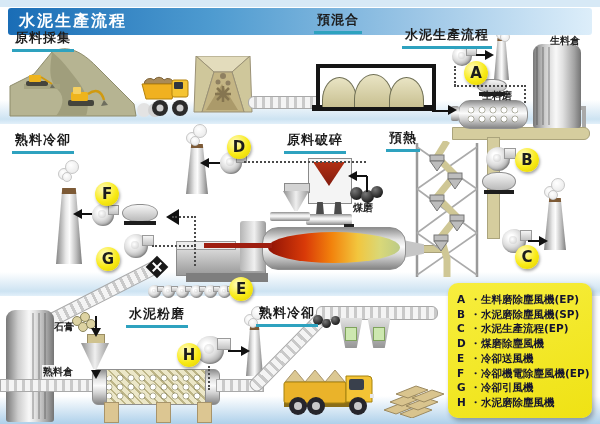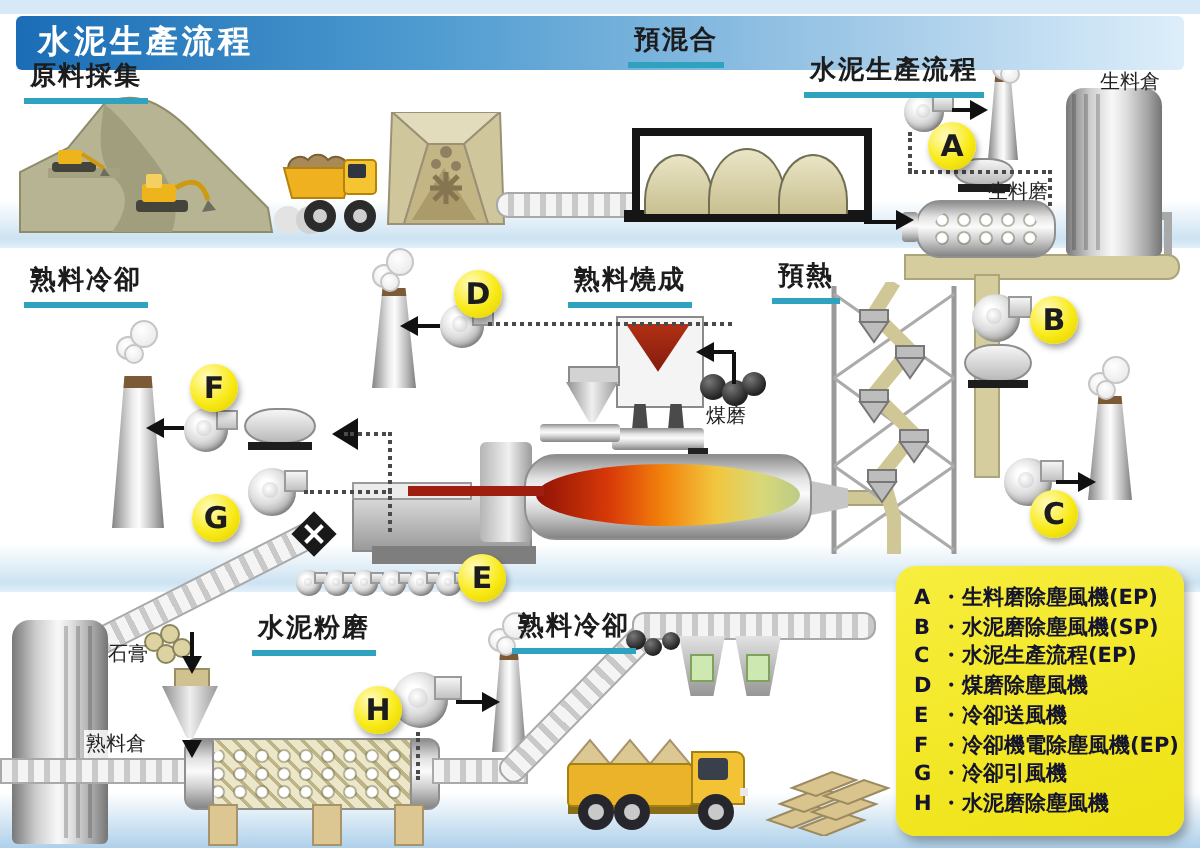--- a/index.html
+++ b/index.html
@@ -8,21 +8,21 @@
   .abs{position:absolute;}
   
   .band{position:absolute;left:0;width:600px;z-index:0;}
   
   .titlebar{position:absolute;left:8px;top:8px;width:584px;height:27px;border-radius:3px;
     background:linear-gradient(90deg,#1a6db6 0%,#4e9bd0 35%,#9cc6e6 70%,#ddeefa 100%);z-index:5;}
   .titletext{position:absolute;left:11px;top:3px;color:#fff;font-size:16px;font-weight:bold;letter-spacing:2px;white-space:nowrap;}
   
   .lbl{position:absolute;font-size:13px;font-weight:bold;color:#1c1c1c;border-bottom:3px solid #2ea2bf;
        padding:0 3px 2px;white-space:nowrap;z-index:6;letter-spacing:1px;}
-  .lbl-sm{position:absolute;font-size:10px;font-weight:normal;color:#222;white-space:nowrap;z-index:6;}
+  .lbl-sm{position:absolute;font-size:10px;font-weight:bold;color:#222;white-space:nowrap;z-index:6;}
   
   .badge{position:absolute;width:24px;height:24px;border-radius:50%;z-index:6;
     background:radial-gradient(circle at 36% 30%,#fff9a8 8%,#f8ea16 55%,#e0cc00);
     color:#1c1c1c;font-weight:bold;font-size:15px;display:flex;align-items:center;justify-content:center;
     box-shadow:1px 2px 3px rgba(0,0,0,.35);}
   
   .fan{position:absolute;border-radius:50%;z-index:3;
     background:radial-gradient(circle at 38% 35%,#fff 12%,#dcdcdc 45%,#9e9e9e 78%,#7c7c7c);
     box-shadow:inset -1px -1px 2px rgba(0,0,0,.25);}
   .fan::before{content:'';position:absolute;left:28%;top:28%;width:36%;height:36%;border-radius:50%;
@@ -173,21 +173,21 @@
   <div class="abs silo" style="left:533px;top:44px;width:48px;height:84px;border-radius:9px 9px 3px 3px;z-index:2;">
     <div class="stripes" style="position:absolute;left:3px;top:3px;width:18px;height:78px;"></div>
   </div>
   <div class="abs" style="left:574px;top:106px;width:12px;height:4px;background:#a9a9a9;z-index:1;"></div>
   <div class="abs" style="left:582px;top:106px;width:4px;height:26px;background:#a9a9a9;z-index:1;"></div>
 
   <div class="lbl" style="left:12px;top:29px;">原料採集</div>
   <div class="lbl" style="left:314px;top:11px;">預混合</div>
   <div class="lbl" style="left:402px;top:26px;">水泥生產流程</div>
   <div class="lbl-sm" style="left:550px;top:34px;">生料倉</div>
-  <div class="lbl-sm" style="left:482px;top:89px;margin-left:12px;">生料磨</div>
+  <div class="lbl-sm" style="left:482px;top:89px;">生料磨</div>
   <div class="badge" style="left:464px;top:61px;">A</div>
 
   <div class="duct" style="left:452px;top:127px;width:136px;height:11px;border-radius:0 6px 6px 0;"></div>
   <div class="duct" style="left:487px;top:137px;width:11px;height:100px;"></div>
 
   <svg class="abs" style="left:413px;top:141px;z-index:2" width="70" height="138" viewBox="0 0 70 138">
     <path d="M4,2 V136 M64,2 V136" stroke="#9a9a9a" stroke-width="2.5" fill="none"></path>
     <path d="M4,6 L64,48 M64,6 L4,48 M4,48 L64,92 M64,48 L4,92 M4,92 L64,134 M64,92 L4,134" stroke="#ababab" stroke-width="1.6"></path>
     <path d="M34,0 L24,16 L42,34 L24,56 L44,76 L28,96 L34,118 L34,136" stroke="#cfc795" stroke-width="7" fill="none" stroke-linejoin="round"></path>
     <g fill="#bdbdbd" stroke="#777">
@@ -281,21 +281,21 @@
   <div class="sline" style="left:528px;top:240px;width:12px;height:2px;"></div>
   <div class="arr" style="left:539px;top:236px;"></div>
   <div class="chimney" style="left:544px;top:198px;width:22px;height:52px;"></div>
   <div class="smoke" style="left:544px;top:178px;">
       <i></i>
       <i></i>
       <i></i>
     </div>
 
   <div class="lbl" style="left:12px;top:131px;">熟料冷卻</div>
-  <div class="lbl" style="left:284px;top:131px;">熟料燒成</div>
+  <div class="lbl" style="left:284px;top:131px;">原料破碎</div>
   <div class="lbl" style="left:386px;top:129px;">預熱</div>
   <div class="badge" style="left:515px;top:148px;">B</div>
   <div class="badge" style="left:515px;top:245px;">C</div>
   <div class="badge" style="left:227px;top:135px;">D</div>
   <div class="badge" style="left:229px;top:277px;">E</div>
   <div class="badge" style="left:95px;top:182px;">F</div>
   <div class="badge" style="left:96px;top:247px;">G</div>
 
   <div class="conv" style="left:38px;top:320px;width:136px;height:12px;transform-origin:0 50%;transform:rotate(-27deg);"></div>
 

